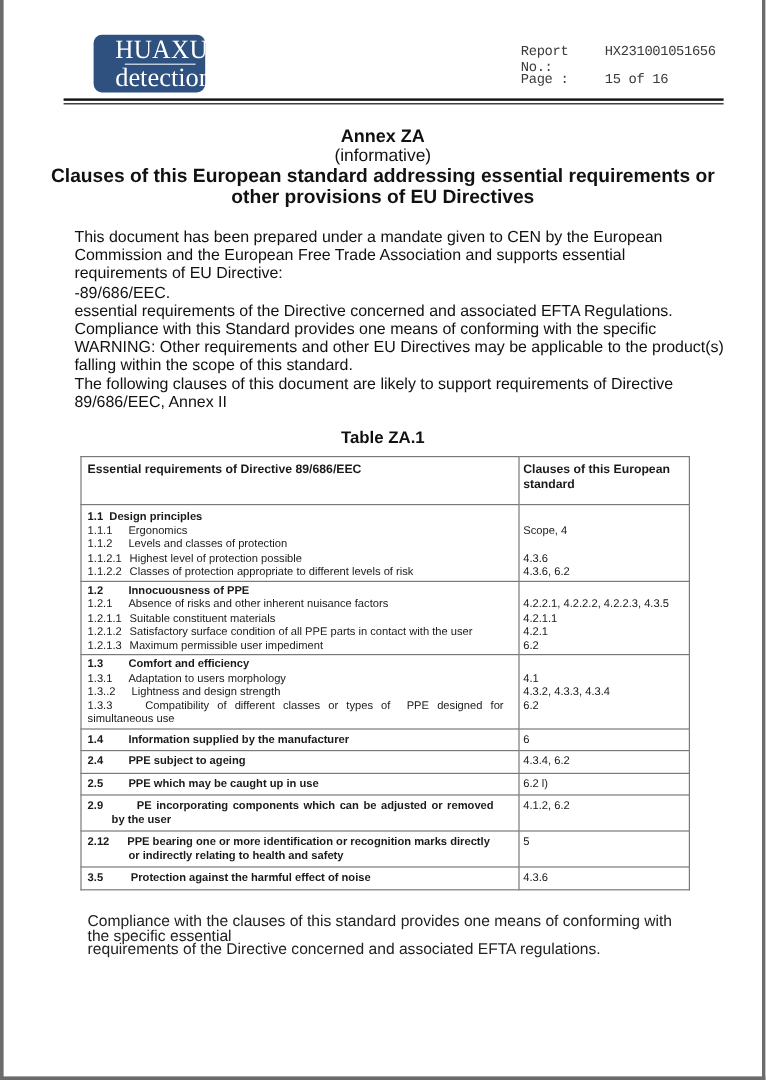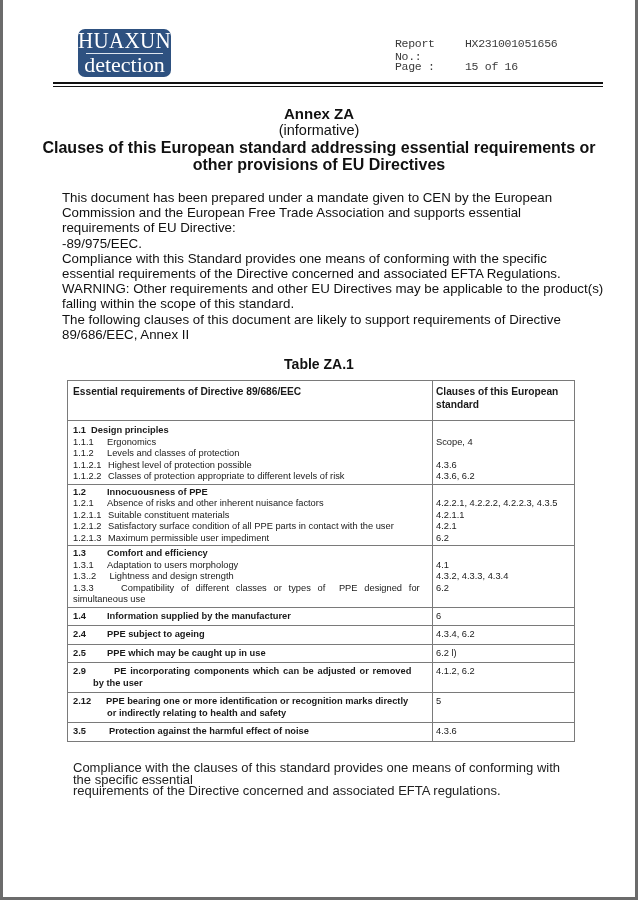--- a/index.html
+++ b/index.html
@@ -12,31 +12,32 @@
     border-right: 3px solid #6b6b6b;
     border-bottom: 3px solid #6b6b6b;
   }
 
   
   .logo {
     position: absolute; left: 78px; top: 29px; width: 93px; height: 48px;
     background: #2e5180; border-radius: 7px;
     color: #fff; text-align: center;
     font-family: "Liberation Serif", serif;
+    padding-left: 18px;
   }
   .logo .brand {
     display: block; font-size: 21px; line-height: 21px; margin-top: 2px;
     letter-spacing: 0.3px; font-weight: normal;
     transform: scaleY(1.05);
   }
   .logo .rule { display: block; height: 1px; background: #dfe6ef; margin: 1px 8px 0 8px; }
   .logo .sub { display: block; font-size: 22px; line-height: 19px; margin-top: 1px; }
 
   .report-info {
-    position: absolute; left: 395px; top: 37px;
+    position: absolute; left: 434px; top: 37px;
     font-family: "Liberation Mono", monospace; font-size: 11.5px; color: #3b3b3b;
     letter-spacing: -0.3px;
   }
   .report-info .row { height: 23px; display: flex; }
   .report-info .lbl { width: 70px; }
   .report-info .val-page { padding-left: 0; }
 
   .header-rule {
     position: absolute; left: 53px; top: 82px; width: 550px; height: 5px;
     border-top: 2px solid #111; border-bottom: 1.5px solid #111;
@@ -117,23 +118,23 @@
   <div class="annex">Annex ZA</div>
   <div class="informative">(informative)</div>
   <div class="main-title">Clauses of this European standard addressing essential requirements or</div>
   <div class="main-title">other provisions of EU Directives</div>
 </div>
 
 <div class="intro">
   <p>This document has been prepared under a mandate given to CEN by the European</p>
   <p>Commission and the European Free Trade Association and supports essential</p>
   <p>requirements of EU Directive:</p>
-  <p>-89/975/EEC.</p>
+  <p>-89/686/EEC.</p>
+  <p>essential requirements of the Directive concerned and associated EFTA Regulations.</p>
   <p>Compliance with this Standard provides one means of conforming with the specific</p>
-  <p>essential requirements of the Directive concerned and associated EFTA Regulations.</p>
   <p>WARNING: Other requirements and other EU Directives may be applicable to the product(s)</p>
   <p>falling within the scope of this standard.</p>
   <p>The following clauses of this document are likely to support requirements of Directive</p>
   <p>89/686/EEC, Annex II</p>
 </div>
 
 <div class="table-caption">Table ZA.1</div>
 
 <table class="za-table">
   <tbody>

